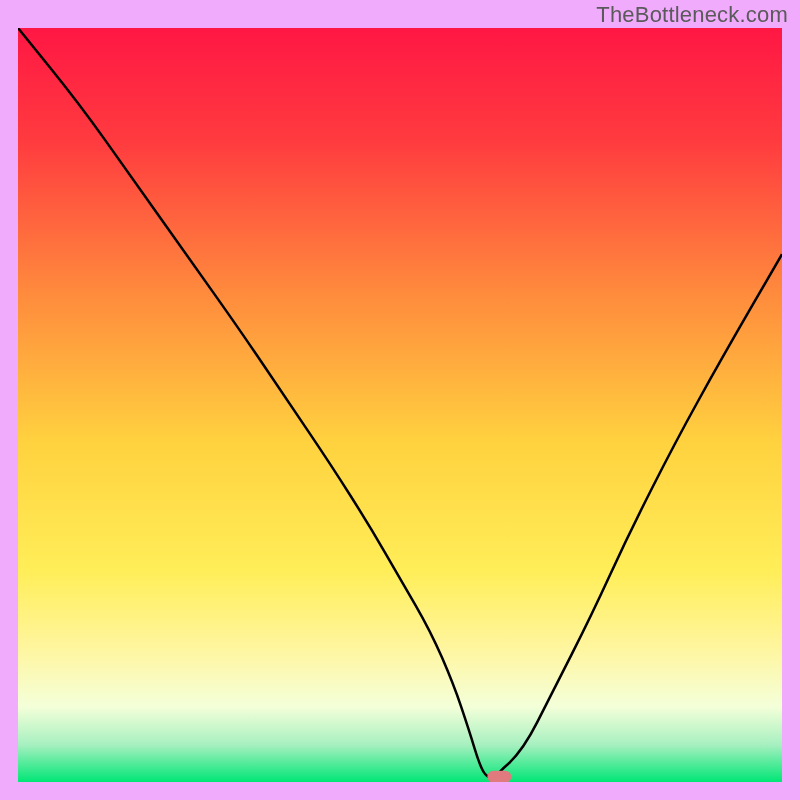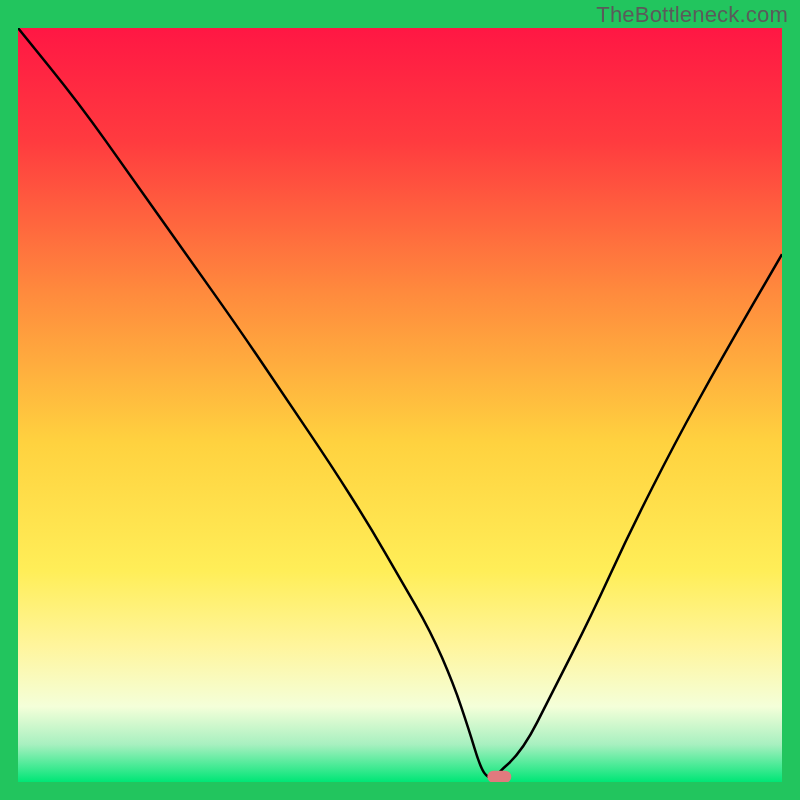--- a/index.html
+++ b/index.html
@@ -8,21 +8,21 @@
     width: 800px;
     height: 800px;
     background: #000;
     font-family: Arial, Helvetica, sans-serif;
     overflow: hidden;
   }
   .frame {
     position: relative;
     width: 800px;
     height: 800px;
-    background: #22c55e;
+    background: #f0abfc;
   }
   .watermark {
     position: absolute;
     top: 2px;
     right: 12px;
     color: #5a5a5a;
     font-size: 22px;
     font-weight: 500;
     z-index: 10;
     letter-spacing: 0.2px;

